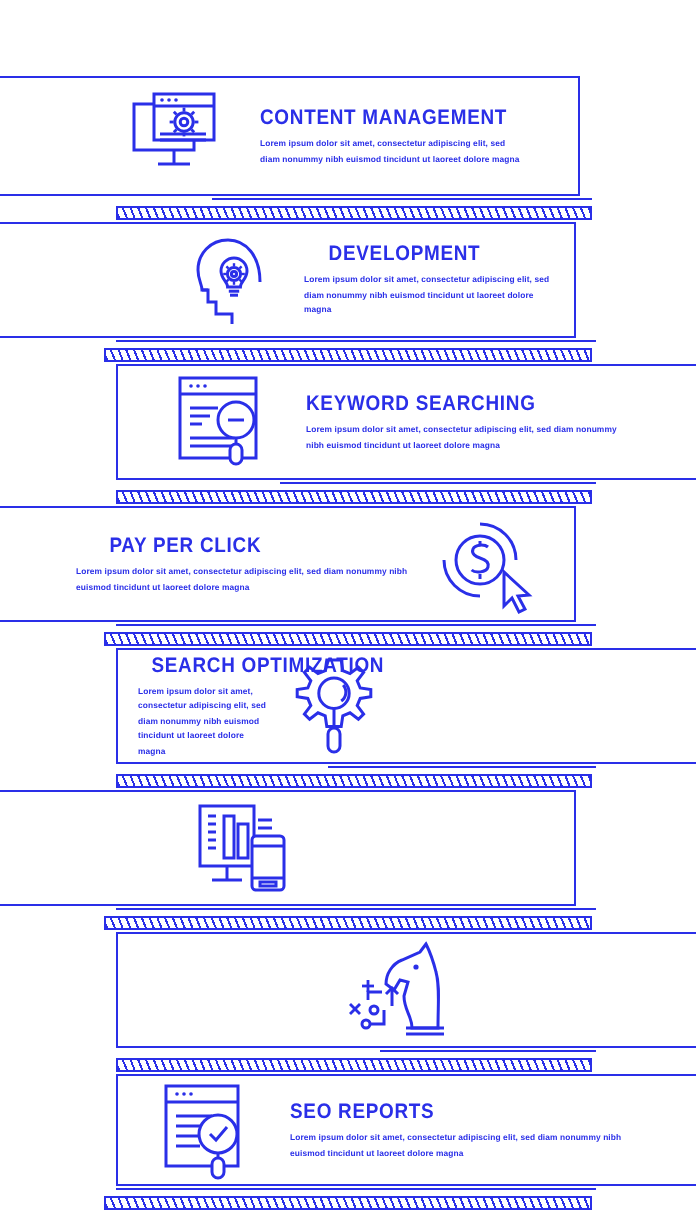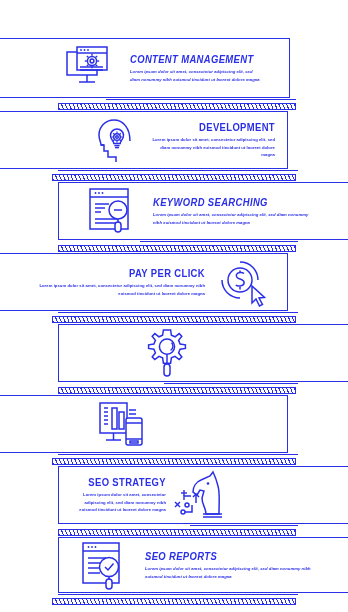--- a/index.html
+++ b/index.html
@@ -61,22 +61,22 @@
     align-items:center;
     justify-content:center;
   }
   .icon-slot svg { display:block; overflow:visible; }
 
   .text-slot {
     flex:1 1 auto;
     padding:0 8px;
     min-width:0;
   }
-  .text-slot.align-left  { text-align:left;font-style:italic; }
-  .text-slot.align-right { text-align:right; }
+  .text-slot.align-left  { text-align:left; }
+  .text-slot.align-right { }
 
   .sec-title {
     color:#2a2fe8;
     font-family:"Liberation Sans", sans-serif;
     font-weight:bold;
     font-size:10.5px;
     letter-spacing:0.4px;
     text-transform:uppercase;
     transform:scaleX(0.9);
     transform-origin:left center;
@@ -226,20 +226,24 @@
     <div class="panel-inner dir-icon-right">
       <div class="icon-slot" style="margin-right:152px;">
         <svg width="50" height="54" viewBox="0 0 50 54" fill="none" stroke="#2a2fe8" stroke-width="1.5">
           <path d="M25 4 L28.6 4 L29.4 9.3 L33 10.8 L37.2 7.6 L39.8 10.2 L36.6 14.4 L38.1 18 L43.4 18.8 L43.4 22.4 L38.1 23.2 L36.6 26.8 L39.8 31 L37.2 33.6 L33 30.4 L29.4 31.9 L28.6 37.2 L25 37.2 L21.4 37.2 L20.6 31.9 L17 30.4 L12.8 33.6 L10.2 31 L13.4 26.8 L11.9 23.2 L6.6 22.4 L6.6 18.8 L11.9 18 L13.4 14.4 L10.2 10.2 L12.8 7.6 L17 10.8 L20.6 9.3 L21.4 4 Z"></path>
           <circle cx="25" cy="20.6" r="7.6" fill="#fff"></circle>
           <path d="M29.6 16.5 A5.4 5.4 0 0 1 28.6 24.5"></path>
           <line x1="25" y1="28.2" x2="25" y2="38"></line>
           <rect x="22" y="38" width="6" height="12" rx="3" fill="#fff"></rect>
         </svg>
       </div>
+      <div class="text-slot align-right" style="padding-right:0px; padding-left:10px;">
+        <div class="sec-title">SEARCH OPTIMIZATION</div>
+        <div class="sec-body">Lorem ipsum dolor sit amet, consectetur adipiscing elit, sed diam nonummy nibh euismod tincidunt ut laoreet dolore magna</div>
+      </div>
     </div>
   </div>
   <div class="bar-plain" style="left:164px; top:383px; width:134px;"></div>
   <div class="bar" style="left:58px; top:387px; width:238px;"></div>
 
   <div class="panel open-left" style="left:-2px; top:395px; width:290px; height:58px;">
     <div class="panel-inner dir-icon-left">
       <div class="icon-slot" style="margin-left:92px;">
         <svg width="50" height="50" viewBox="0 0 50 50" fill="none" stroke="#2a2fe8" stroke-width="1.5">
           <rect x="4" y="4" width="27" height="30"></rect>
@@ -280,24 +284,20 @@
             <line x1="2" y1="35" x2="7" y2="40"></line>
             <line x1="7" y1="35" x2="2" y2="40"></line>
             <line x1="11" y1="23" x2="11" y2="29"></line>
             <line x1="8" y1="26" x2="14" y2="26"></line>
           </g>
           <circle cx="14" cy="38" r="2"></circle>
           <path d="M20 30 L23 27 L26 30"></path>
           <line x1="23" y1="27" x2="23" y2="36"></line>
         </svg>
       </div>
-      <div class="text-slot align-right" style="padding-right:4px; padding-left:10px;">
-        <div class="sec-title">SEO STRATEGY</div>
-        <div class="sec-body">Lorem ipsum dolor sit amet, consectetur adipiscing elit, sed diam nonummy nibh euismod tincidunt ut laoreet dolore magna</div>
-      </div>
     </div>
   </div>
   <div class="bar-plain" style="left:190px; top:525px; width:108px;"></div>
   <div class="bar" style="left:58px; top:529px; width:238px;"></div>
 
   <div class="panel open-right" style="left:58px; top:537px; width:292px; height:56px;">
     <div class="panel-inner dir-icon-left">
       <div class="icon-slot" style="margin-left:14px;">
         <svg width="48" height="50" viewBox="0 0 48 50" fill="none" stroke="#2a2fe8" stroke-width="1.5">
           <rect x="3" y="3" width="36" height="40"></rect>

